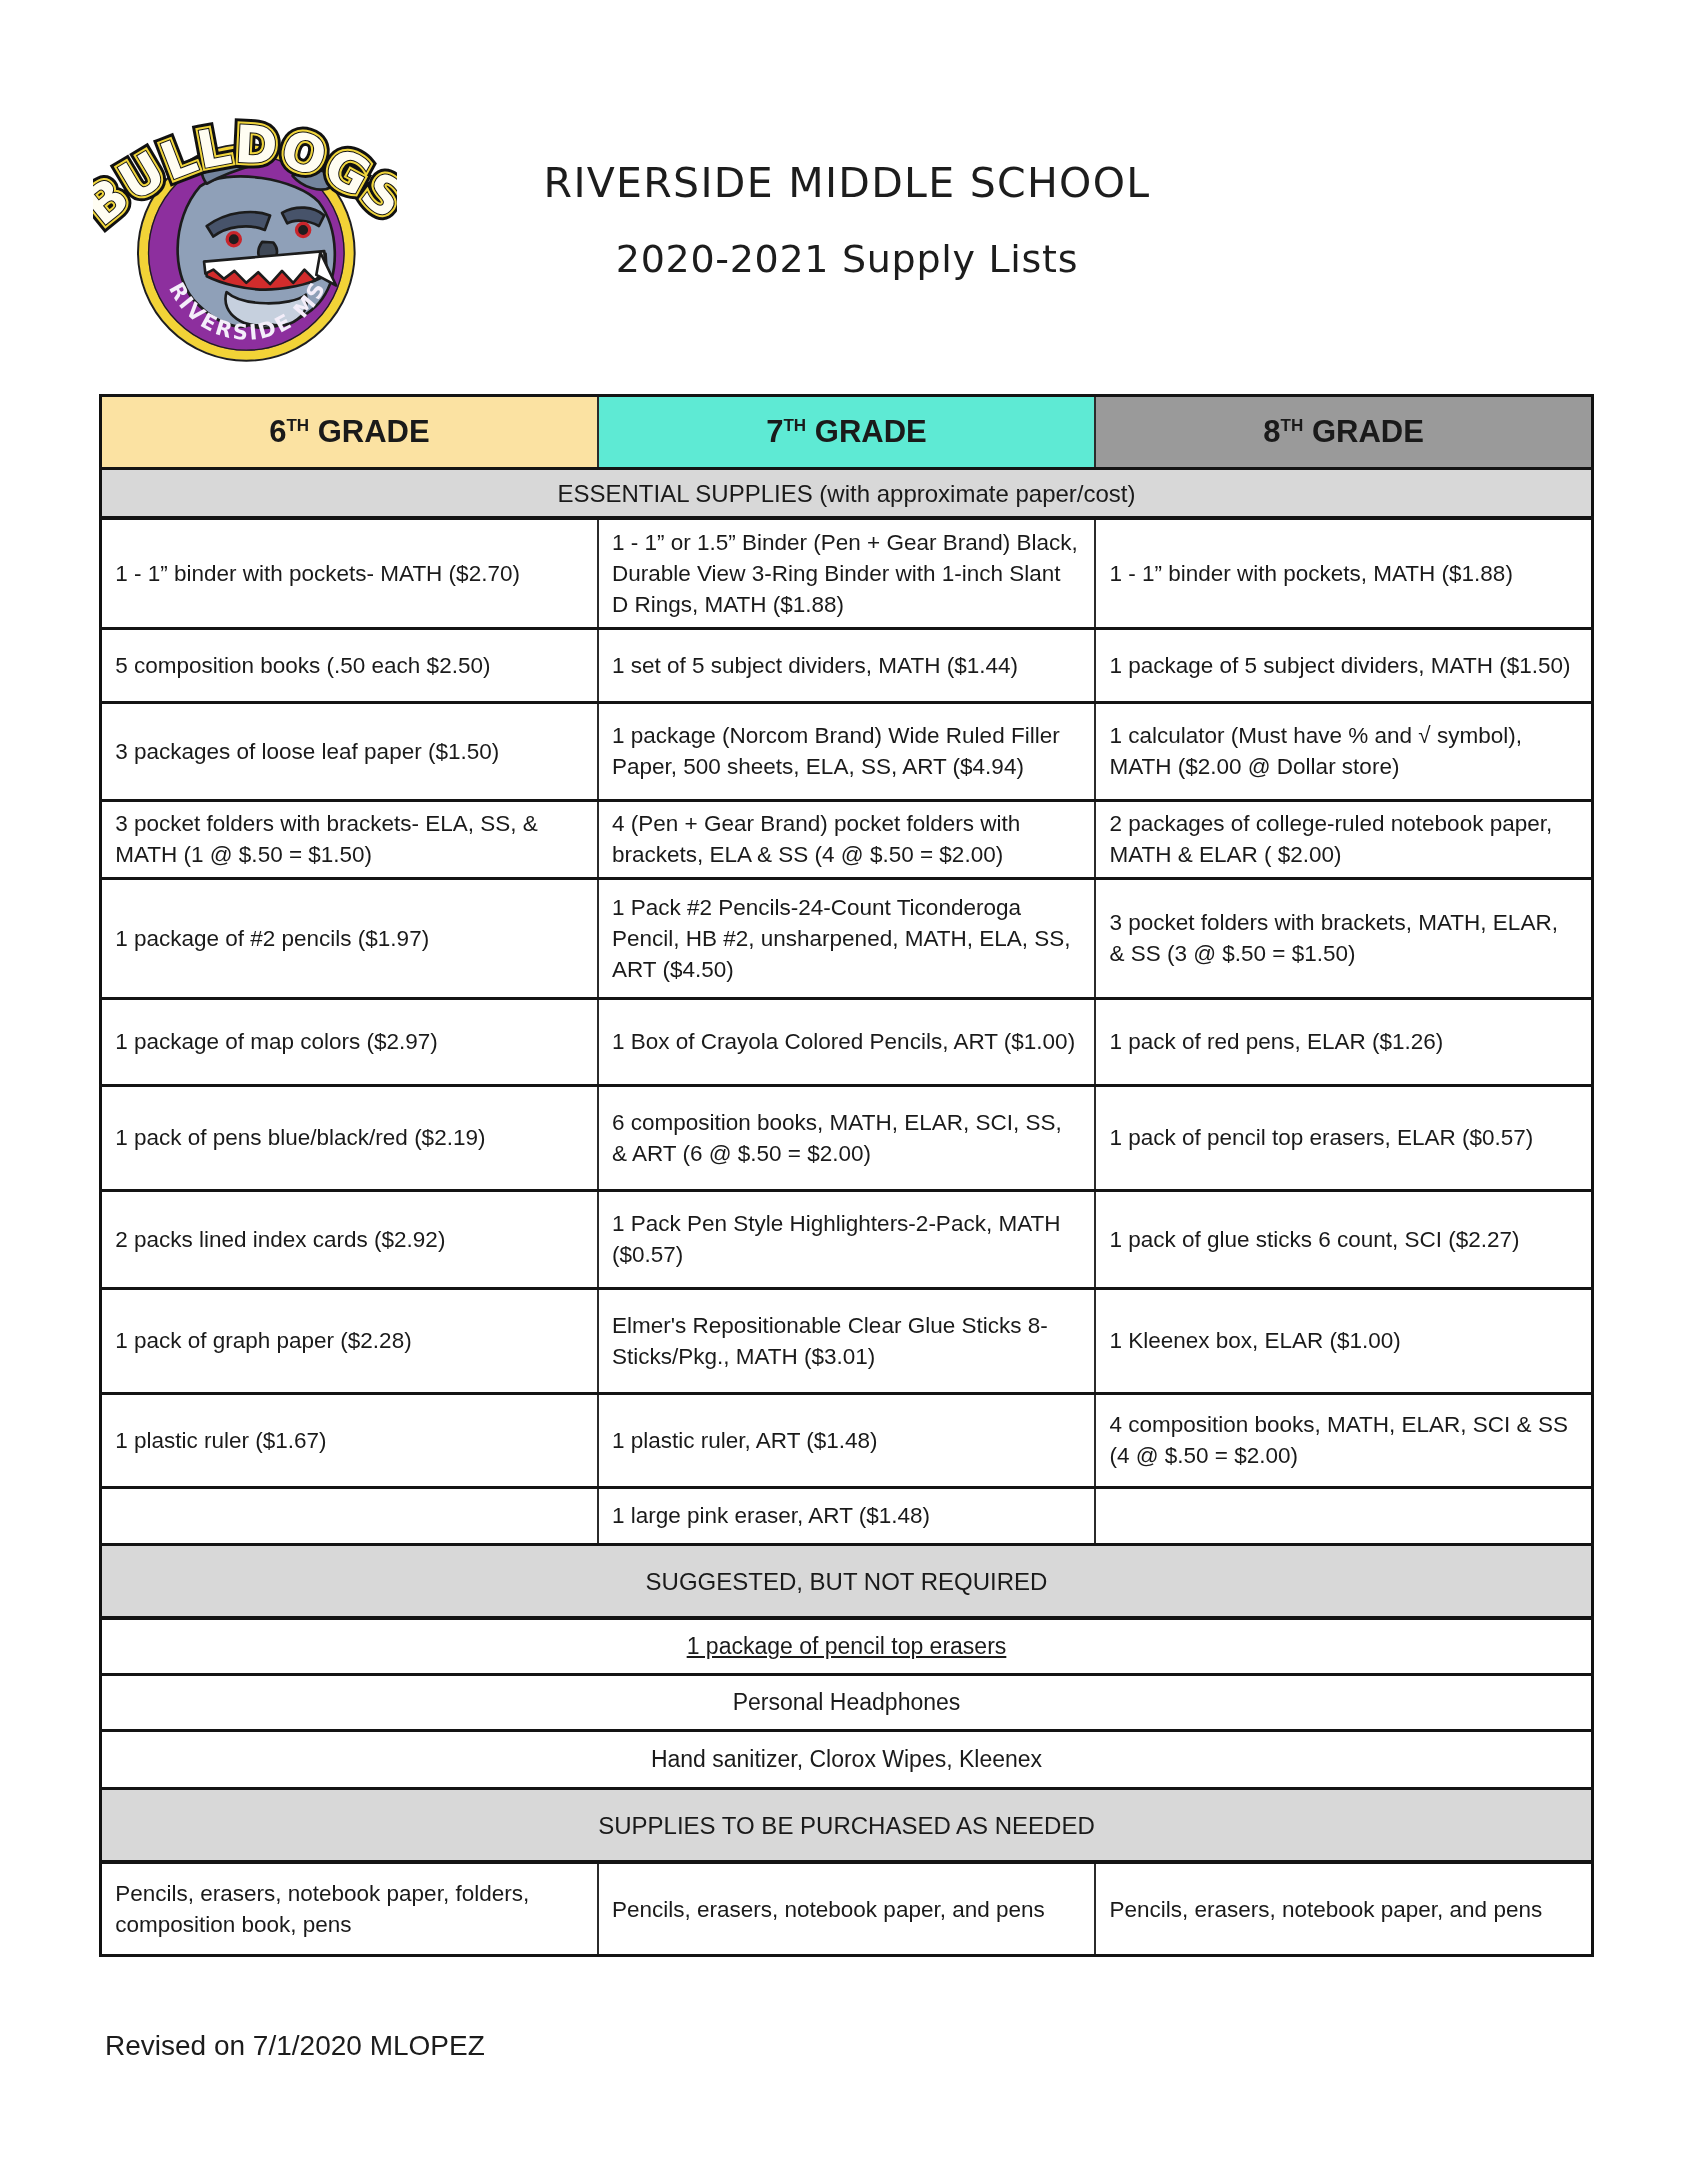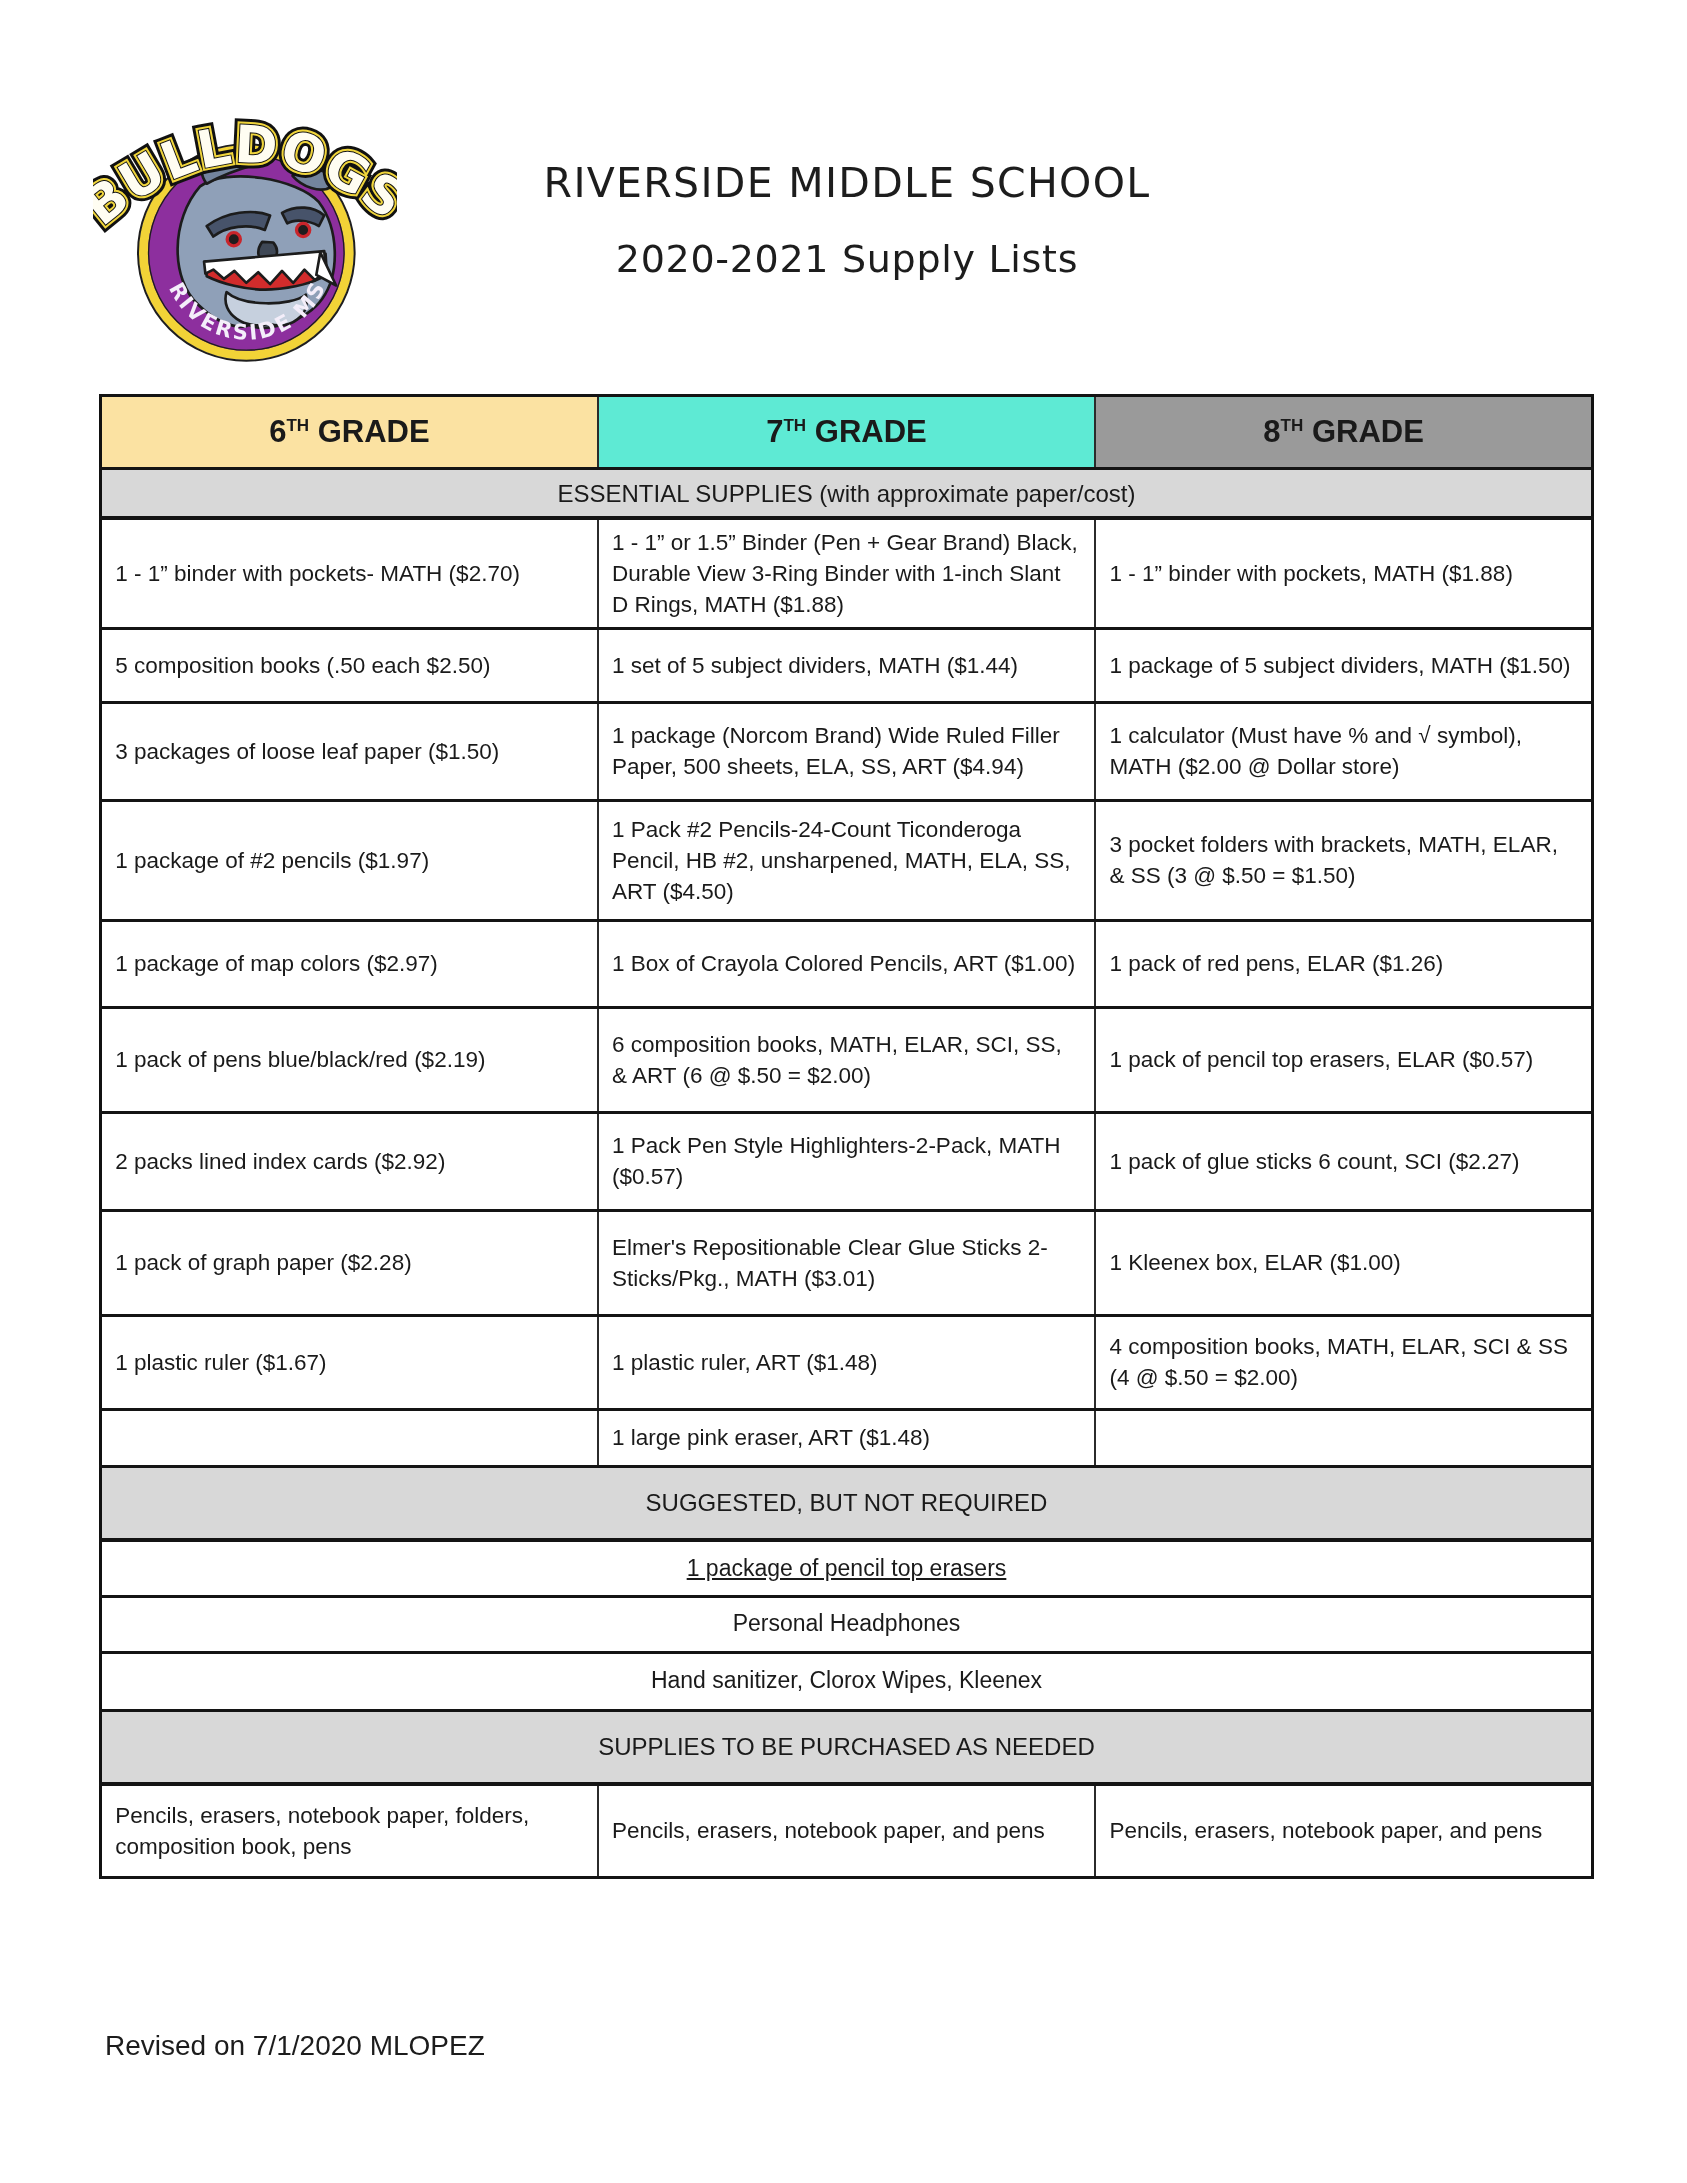--- a/index.html
+++ b/index.html
@@ -178,20 +178,25 @@
       <tr style="height:74px;">
         <td>5 composition books (.50 each $2.50)</td>
         <td>1 set of 5 subject dividers, MATH ($1.44)</td>
         <td>1 package of 5 subject dividers, MATH ($1.50)</td>
       </tr>
       <tr style="height:98px;padding-left:38px;">
         <td>3 packages of loose leaf paper ($1.50)</td>
         <td>1 package (Norcom Brand) Wide Ruled Filler Paper, 500 sheets, ELA, SS, ART ($4.94)</td>
         <td>1 calculator (Must have % and √ symbol), MATH ($2.00 @ Dollar store)</td>
       </tr>
+      <tr style="height:75px;">
+        <td>3 pocket folders with brackets- ELA, SS, &amp; MATH (1 @ $.50 = $1.50)</td>
+        <td>4 (Pen + Gear Brand) pocket folders with brackets, ELA &amp; SS (4 @ $.50 = $2.00)</td>
+        <td>2 packages of college-ruled notebook paper, MATH &amp; ELAR ( $2.00)</td>
+      </tr>
       <tr style="height:120px;">
         <td>1 package of #2 pencils ($1.97)</td>
         <td>1 Pack #2 Pencils-24-Count Ticonderoga Pencil, HB #2, unsharpened, MATH, ELA, SS, ART ($4.50)</td>
         <td>3 pocket folders with brackets, MATH, ELAR, &amp; SS (3 @ $.50 = $1.50)</td>
       </tr>
       <tr style="height:87px;">
         <td>1 package of map colors ($2.97)</td>
         <td>1 Box of Crayola Colored Pencils, ART ($1.00)</td>
         <td>1 pack of red pens, ELAR ($1.26)</td>
       </tr>
@@ -200,21 +205,21 @@
         <td>6 composition books, MATH, ELAR, SCI, SS, &amp; ART (6 @ $.50 = $2.00)</td>
         <td>1 pack of pencil top erasers, ELAR ($0.57)</td>
       </tr>
       <tr style="height:98px;">
         <td>2 packs lined index cards ($2.92)</td>
         <td>1 Pack Pen Style Highlighters-2-Pack, MATH ($0.57)</td>
         <td>1 pack of glue sticks 6 count, SCI ($2.27)</td>
       </tr>
       <tr style="height:105px;">
         <td>1 pack of graph paper ($2.28)</td>
-        <td>Elmer's Repositionable Clear Glue Sticks 2-Sticks/Pkg., MATH ($3.01)</td>
+        <td>Elmer's Repositionable Clear Glue Sticks 8-Sticks/Pkg., MATH ($3.01)</td>
         <td>1 Kleenex box, ELAR ($1.00)</td>
       </tr>
       <tr style="height:94px;">
         <td>1 plastic ruler ($1.67)</td>
         <td>1 plastic ruler, ART ($1.48)</td>
         <td>4 composition books, MATH, ELAR, SCI &amp; SS (4 @ $.50 = $2.00)</td>
       </tr>
       <tr style="height:57px;">
         <td></td>
         <td>1 large pink eraser, ART ($1.48)</td>

